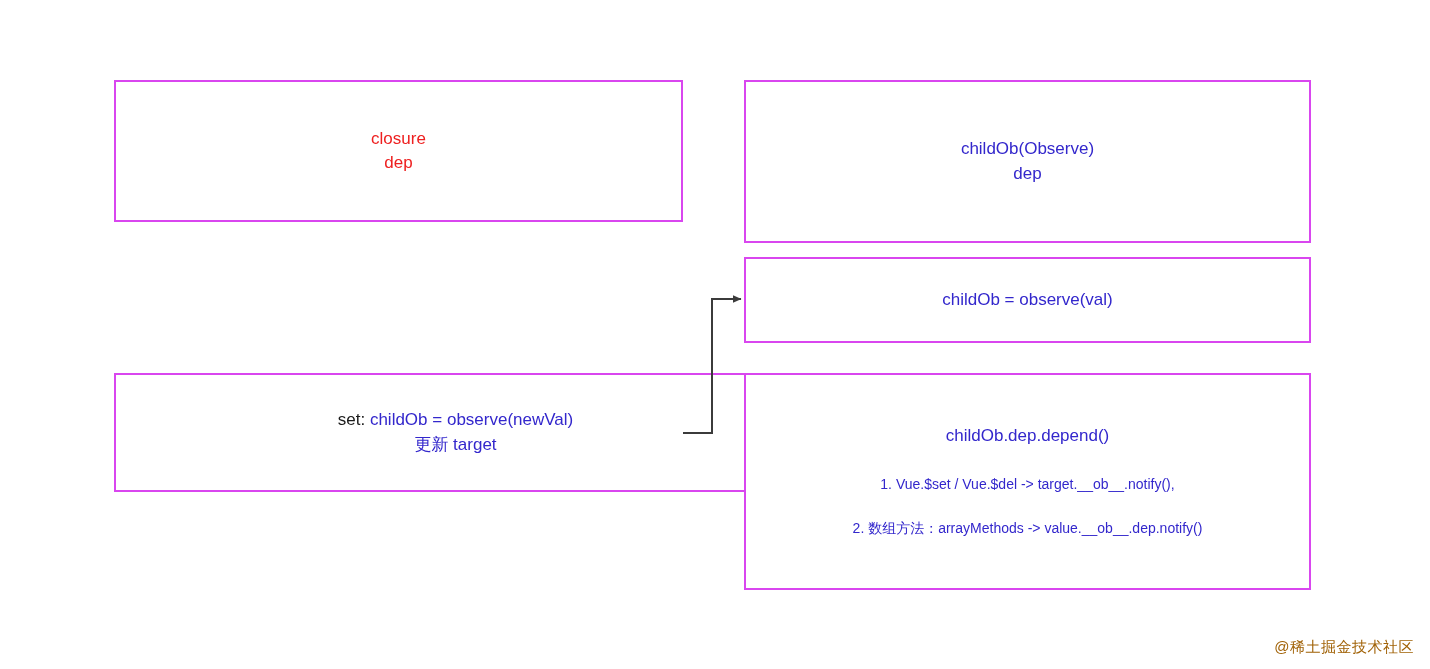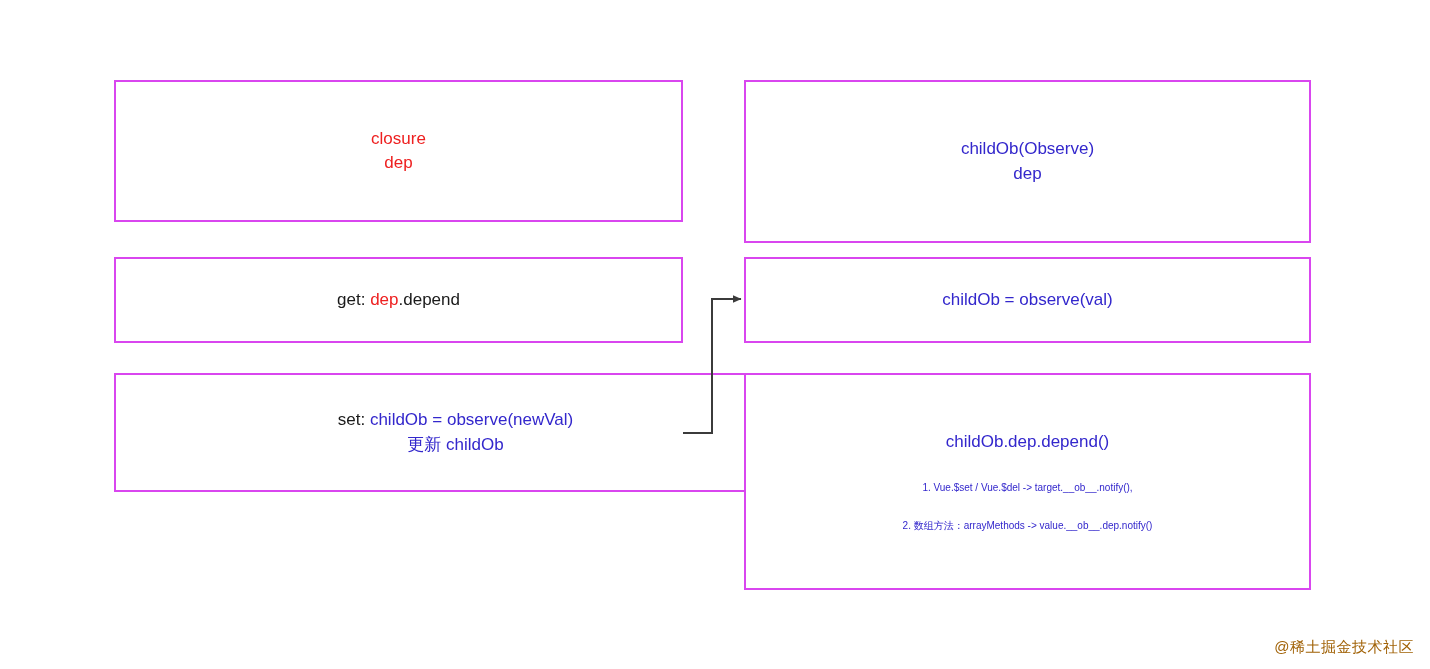--- a/index.html
+++ b/index.html
@@ -44,21 +44,21 @@
   }
   .red  { color: #ee2020; }
   .blue { color: #3327cc; }
   .black { color: #1a1a1a; }
 
   #box-childob-depend .headline {
     font-size: 17px;
     margin-bottom: 26px;
   }
   #box-childob-depend .note {
-    font-size: 10px;
+    font-size: 14px;
     line-height: 1.55;
     white-space: nowrap;
   }
   #box-childob-depend .note + .note {
     margin-top: 22px;
   }
 
   
   .connector {
     position: absolute;
@@ -87,35 +87,30 @@
   <div class="box" id="box-closure-dep">
     <div class="line red">closure</div>
     <div class="line red">dep</div>
   </div>
 
   <div class="box" id="box-childob-observe">
     <div class="line blue">childOb(Observe)</div>
     <div class="line blue">dep</div>
   </div>
 
-  <div class="box" id="box-getter">
-    <div class="line">
-      <span class="black">get: </span><span class="red">dep</span><span class="black">.depend</span>
-    </div>
-  </div>
 
   <div class="box" id="box-childob-assign">
     <div class="line blue">childOb = observe(val)</div>
   </div>
 
   <div class="box" id="box-setter">
     <div class="line">
       <span class="black">set: </span><span class="blue">childOb = observe(newVal)</span>
     </div>
-    <div class="line blue">更新 childOb</div>
+    <div class="line blue">更新 target</div>
   </div>
 
   <div class="box" id="box-childob-depend">
     <div class="headline blue">childOb.dep.depend()</div>
     <div class="note blue">
       <div>1. Vue.$set / Vue.$del -&gt; target.__ob__.notify(),</div>
     </div>
     <div class="note blue">2. 数组方法：arrayMethods -&gt; value.__ob__.dep.notify()</div>
   </div>
 

